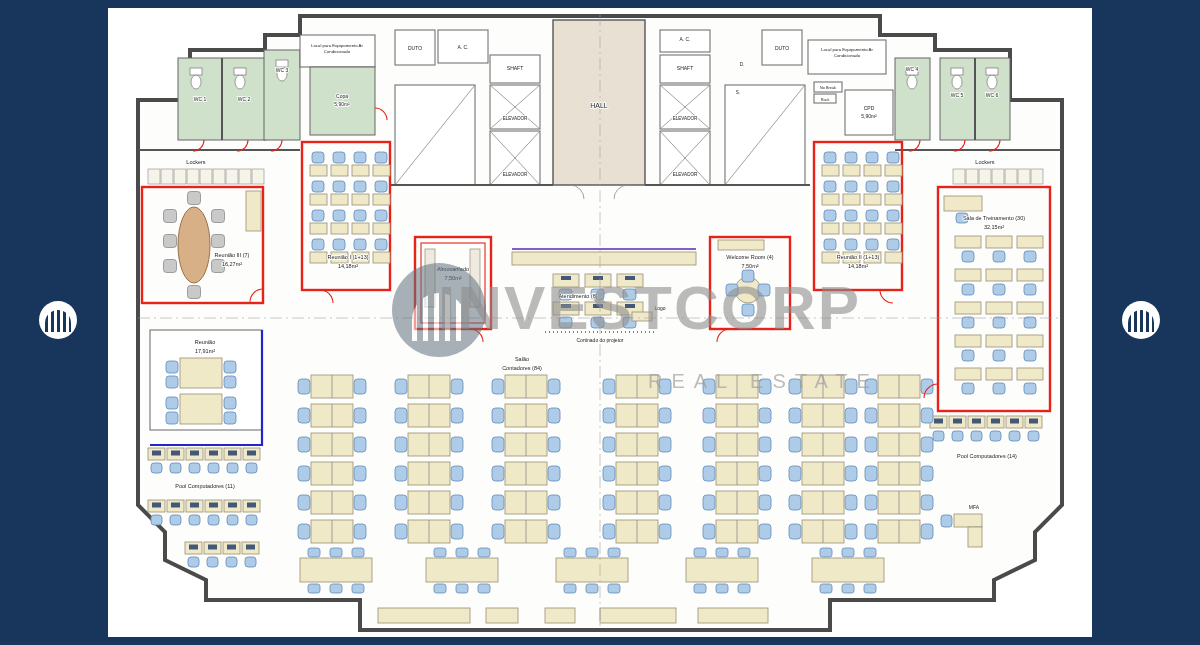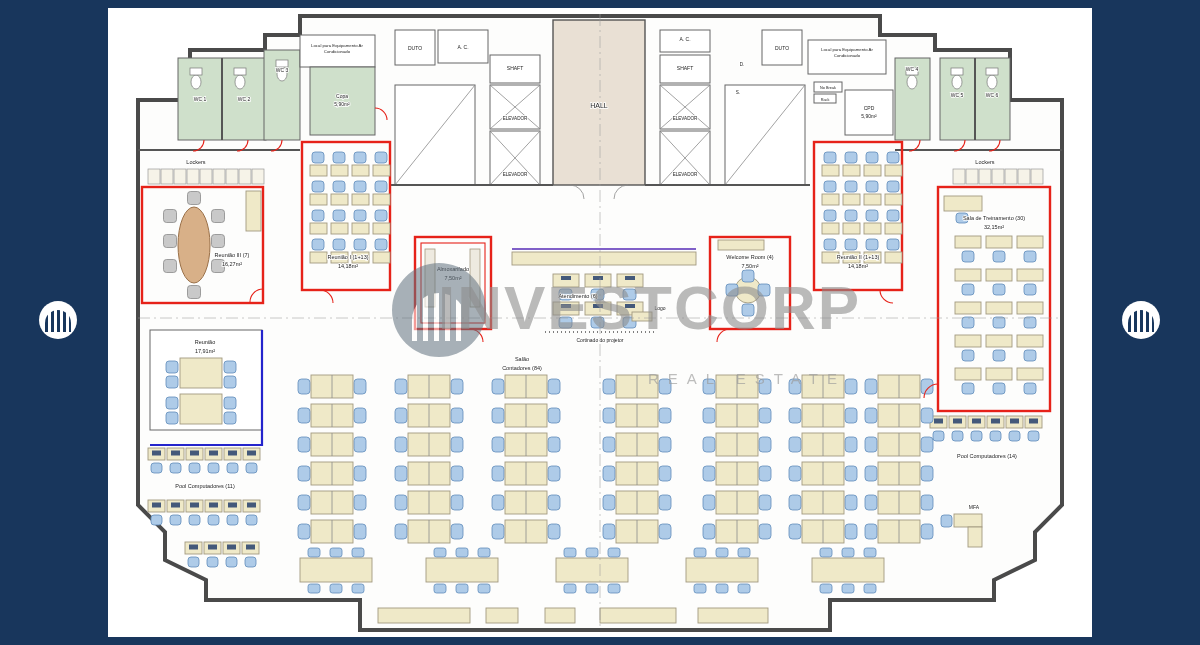--- a/index.html
+++ b/index.html
@@ -15,21 +15,21 @@
   .side-logo.left{left:39px;top:301px;}
   .side-logo.right{left:1122px;top:301px;}
   
   .wm-logo{position:absolute;left:284px;top:255px;width:94px;height:94px;border-radius:50%;
            background:#62727f;display:flex;align-items:flex-end;justify-content:center;
            opacity:.55;pointer-events:none;}
   .wm-logo .wm-bars{width:54px;height:48px;margin-bottom:16px;border-radius:27px 27px 0 0;
            background:repeating-linear-gradient(90deg,#ffffff 0 5px,rgba(255,255,255,0) 5px 11px);}
   .wm-text{position:absolute;left:330px;top:264px;font-size:62px;font-weight:bold;
            letter-spacing:2px;color:#8e8e8e;opacity:.6;pointer-events:none;}
-  .wm-sub{position:absolute;left:540px;top:362px;font-size:15px;letter-spacing:9px;
+  .wm-sub{position:absolute;left:540px;top:362px;font-size:20px;letter-spacing:9px;
           color:#9b9b9b;opacity:.65;pointer-events:none;}
   
   .wall{fill:#fdfdfc;stroke:#4a4a4a;stroke-width:4;}
   .room{fill:#ffffff;stroke:#666;stroke-width:1;}
   .green{fill:#cfe0cb;stroke:#666;stroke-width:1;}
   .beige{fill:#efe9c8;stroke:#a39a80;stroke-width:.9;}
   .hallrm{fill:#e9e0d4;stroke:#555;stroke-width:1.4;}
   .chair{fill:#aecbe8;stroke:#5f8cba;stroke-width:.8;}
   .gchair{fill:#c9c9c9;stroke:#8a8a8a;stroke-width:.8;}
   .mon{fill:#44597a;}

